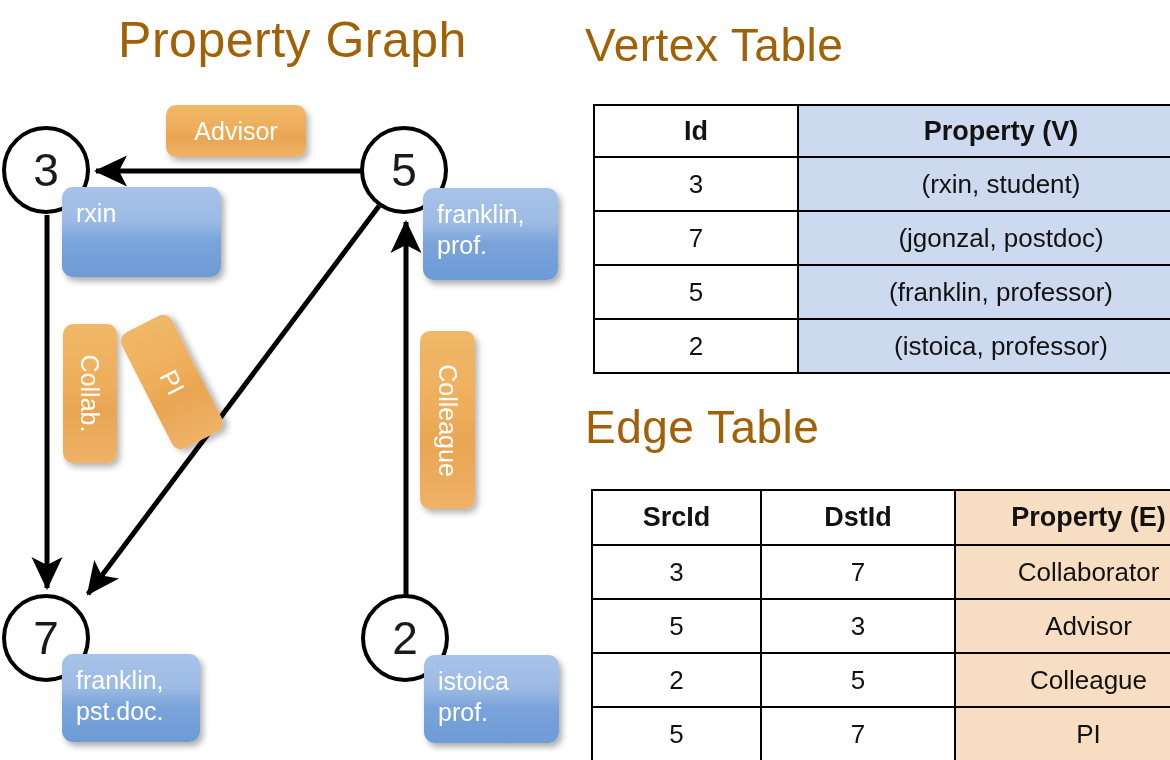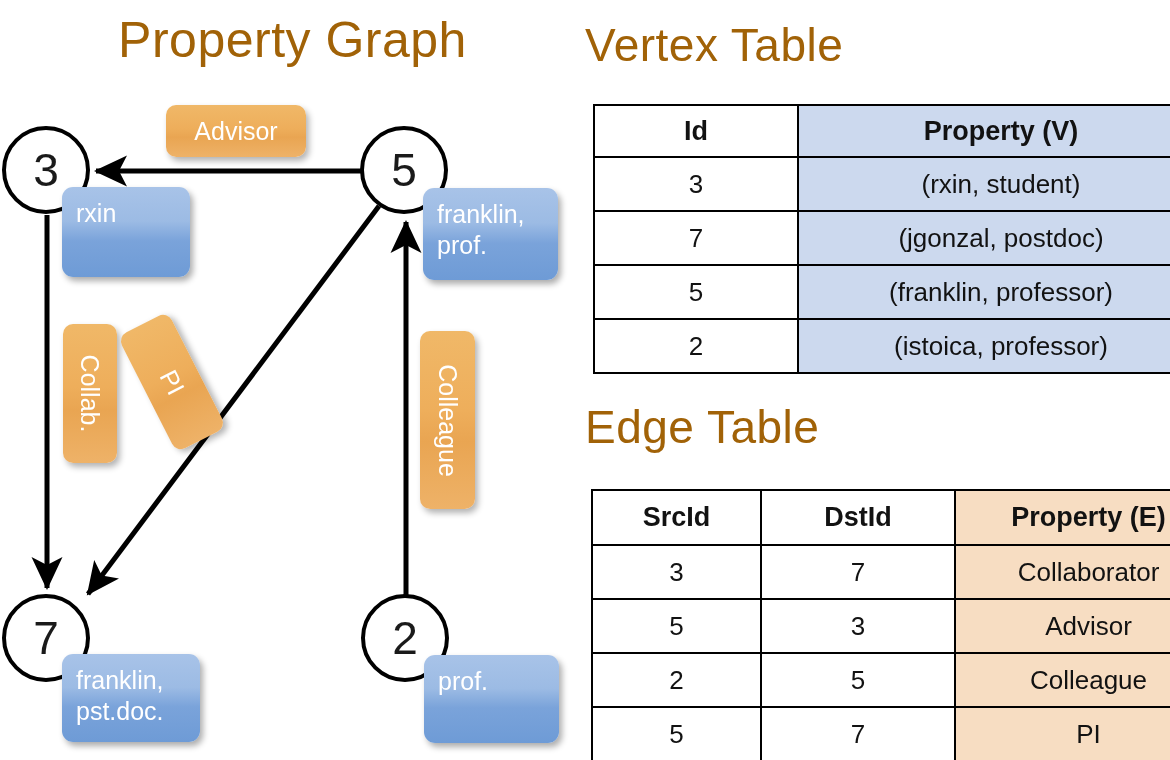--- a/index.html
+++ b/index.html
@@ -86,21 +86,21 @@
     box-shadow: 3px 4px 6px rgba(0,0,0,0.33);
     color: #ffffff;
     font-size: 25px;
     font-family: "Liberation Sans", sans-serif;
     font-weight: 400;
     line-height: 31px;
     padding: 11px 0 0 14px;
     box-sizing: border-box;
     z-index: 6;
   }
-  #prop-3 { left: 62px;  top: 187px; width: 128px; height: 90px; }
+  #prop-3 { left: 62px;  top: 187px; width: 159px; height: 90px; }
   #prop-5 { left: 423px; top: 188px; width: 135px; height: 92px; }
   #prop-7 { left: 62px;  top: 654px; width: 138px; height: 88px; }
   #prop-2 { left: 424px; top: 655px; width: 135px; height: 88px; }
   .prop-box span { display: block; }
 
   
   .edge-label {
     position: absolute;
     border-radius: 10px;
     background: linear-gradient(to bottom, #f0b868 0%, #eeae5b 45%, #e9a552 62%, #eeb268 100%);
@@ -243,20 +243,21 @@
   </div>
   <div class="prop-box" id="prop-5">
     <span>franklin,</span>
     <span>prof.</span>
   </div>
   <div class="prop-box" id="prop-7">
     <span>franklin,</span>
     <span>pst.doc.</span>
   </div>
   <div class="prop-box" id="prop-2">
+    <span>istoica</span>
     <span>prof.</span>
   </div>
 </div>
 
 <table class="data-table" id="vertex-table">
   <tbody>
       <tr>
     <td class="hdr col-id">Id</td>
     <td class="hdr col-prop">Property (V)</td>
   </tr>

